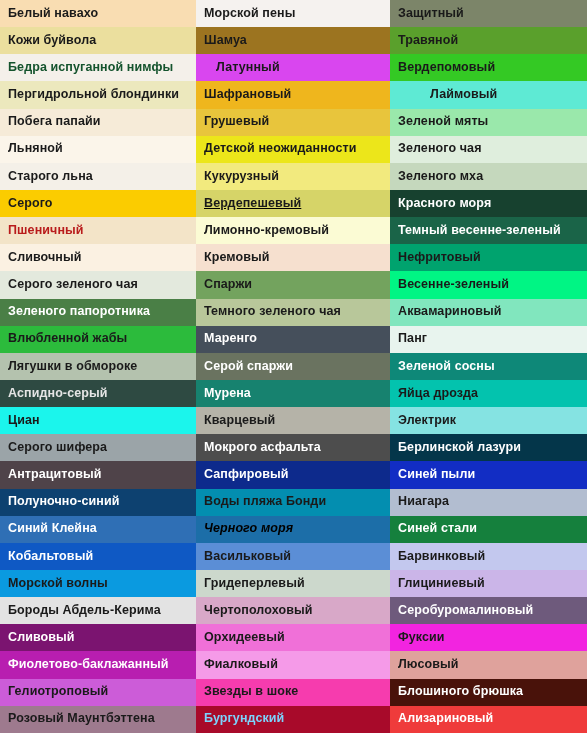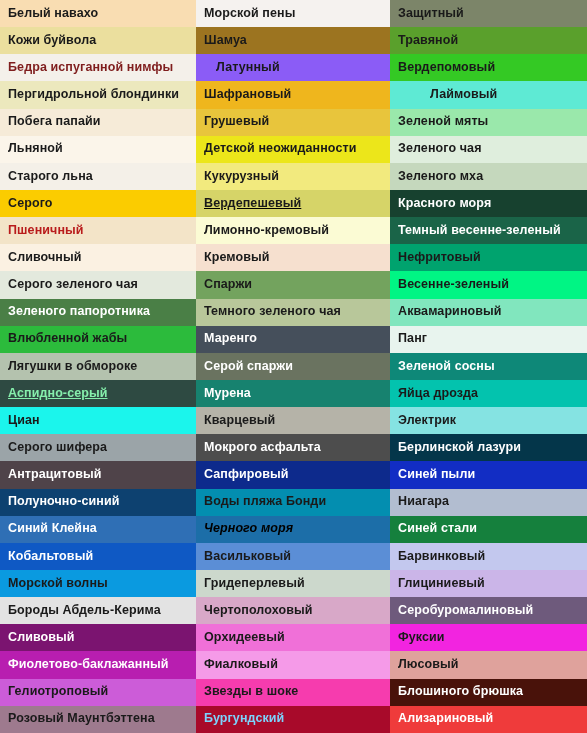--- a/index.html
+++ b/index.html
@@ -65,23 +65,23 @@
       </div>
       <div class="swatch-cell" style="background: rgb(156, 116, 32);">
         <span class="swatch-label" style="color: rgb(26, 26, 26);">Шамуа</span>
       </div>
       <div class="swatch-cell" style="background: rgb(90, 160, 44);">
         <span class="swatch-label" style="color: rgb(26, 26, 26);">Травяной</span>
       </div>
     </div>
     <div class="swatch-row">
       <div class="swatch-cell" style="background: rgb(244, 240, 234);">
-        <span class="swatch-label" style="color: #7f1d1d;">Бедра испуганной нимфы</span>
-      </div>
-      <div class="swatch-cell" style="background: #8b5cf6; padding-left: 20px;">
+        <span class="swatch-label" style="color: #14532d;">Бедра испуганной нимфы</span>
+      </div>
+      <div class="swatch-cell" style="background: #d946ef; padding-left: 20px;">
         <span class="swatch-label" style="color: rgb(26, 26, 26);">Латунный</span>
       </div>
       <div class="swatch-cell" style="background: rgb(52, 201, 36);">
         <span class="swatch-label" style="color: rgb(26, 26, 26);">Вердепомовый</span>
       </div>
     </div>
     <div class="swatch-row">
       <div class="swatch-cell" style="background: rgb(236, 232, 189);">
         <span class="swatch-label" style="color: rgb(26, 26, 26);">Пергидрольной блондинки</span>
       </div>
@@ -197,21 +197,21 @@
       </div>
       <div class="swatch-cell" style="background: rgb(106, 115, 96);">
         <span class="swatch-label" style="color: rgb(255, 255, 255);">Серой спаржи</span>
       </div>
       <div class="swatch-cell" style="background: rgb(14, 136, 120);">
         <span class="swatch-label" style="color: rgb(255, 255, 255);">Зеленой сосны</span>
       </div>
     </div>
     <div class="swatch-row">
       <div class="swatch-cell" style="background: rgb(46, 74, 66);">
-        <span class="swatch-label" style="color: #86efac; text-decoration: underline;">Аспидно-серый</span>
+        <span class="swatch-label" style="color: #e5e5e5;">Аспидно-серый</span>
       </div>
       <div class="swatch-cell" style="background: rgb(23, 130, 111);">
         <span class="swatch-label" style="color: rgb(255, 255, 255);">Мурена</span>
       </div>
       <div class="swatch-cell" style="background: rgb(3, 195, 174);">
         <span class="swatch-label" style="color: rgb(26, 26, 26);">Яйца дрозда</span>
       </div>
     </div>
     <div class="swatch-row">
       <div class="swatch-cell" style="background: rgb(27, 245, 236);">

